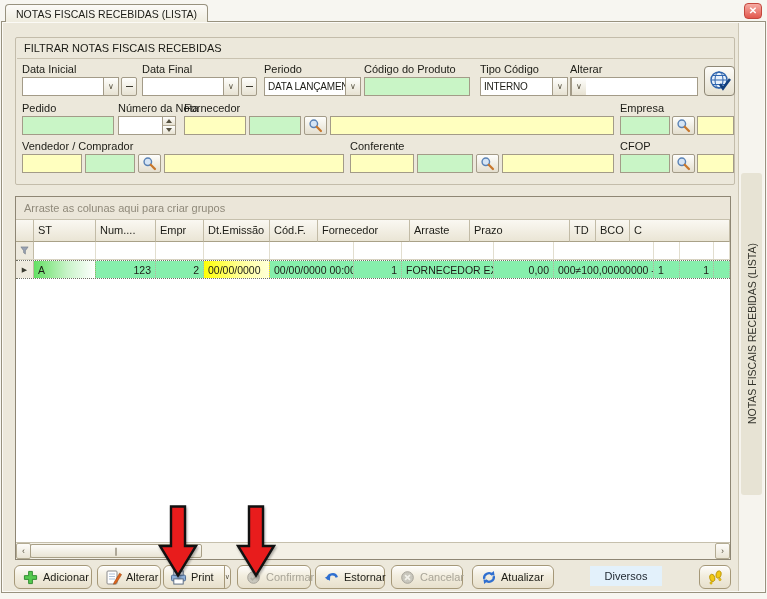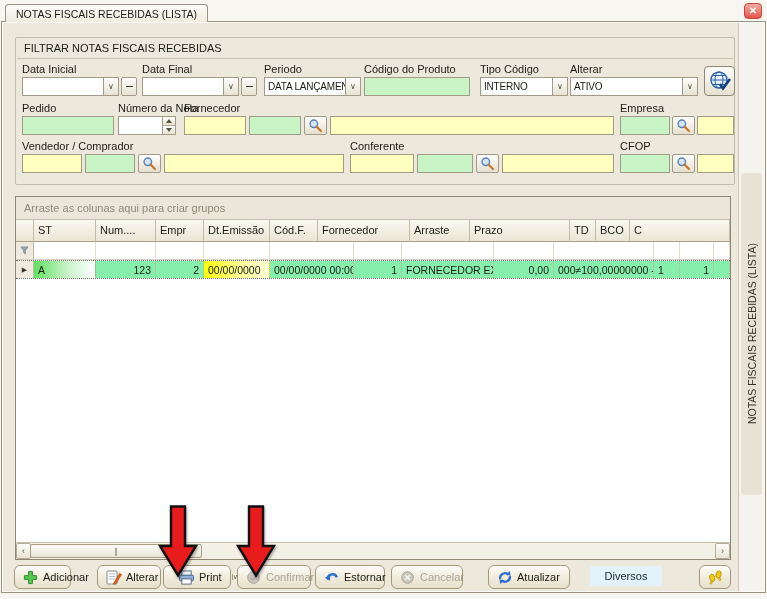--- a/index.html
+++ b/index.html
@@ -152,21 +152,21 @@
   
   .btn {
     position:absolute; bottom:3px; height:24px;
     border:1px solid #a59878; border-radius:6px;
     background:linear-gradient(#fefdfb,#f2edde 45%,#e7e0cc);
     box-shadow:inset 0 1px 0 #fff;
     display:flex; align-items:center; gap:4px; padding:0 7px; white-space:nowrap;
   }
   .btn.disabled { color:#a9a598;text-align:center; }
   .btn .bi { display:flex; width:17px; height:16px; align-items:center; justify-content:center; flex:none; }
-  .split { padding:8px; }
+  .split { padding:0; }
   .split .main { display:flex; align-items:center; gap:4px; padding:0 6px; height:100%; }
   .split .dd {
     width:14px; height:100%; border-left:1px solid #a59878;
     display:flex; align-items:center; justify-content:center; font-size:7px; color:#55503f;
     background:linear-gradient(#fefdfb,#e7e0cc);border-radius:0 6px 6px 0;
   }
   .flat-btn {
     position:absolute; bottom:6px; height:20px; background:#e3f1fb; color:#222a33;
     display:flex; align-items:center; justify-content:center;
   }
@@ -222,21 +222,20 @@
       </div>
 
       <div class="fld green" style="left:348px;top:39px;width:106px"></div>
 
       <div class="fld combo" style="left:464px;top:39px;width:88px">
         <span class="val">INTERNO</span>
         <span class="cbtn">∨</span>
       </div>
 
       <div class="fld combo" style="left:554px;top:39px;width:128px">
-        <span class="val">ATIVO</span>
         <span class="cbtn">∨</span>
       </div>
 
       <div class="globe-btn">
         <svg width="22" height="22" viewBox="0 0 22 22">
           <circle cx="10" cy="10" r="8" fill="#e8f1fb" stroke="#2e64ad" stroke-width="1.4"></circle>
           <ellipse cx="10" cy="10" rx="4" ry="8" fill="none" stroke="#2e64ad" stroke-width="1"></ellipse>
           <line x1="2.2" y1="10" x2="17.8" y2="10" stroke="#2e64ad" stroke-width="1"></line>
           <line x1="3.4" y1="5.5" x2="16.6" y2="5.5" stroke="#2e64ad" stroke-width="1"></line>
           <line x1="3.4" y1="14.5" x2="16.6" y2="14.5" stroke="#2e64ad" stroke-width="1"></line>
@@ -379,21 +378,21 @@
         </div>
         <div class="sthumb">
           <span>∥</span>
         </div>
         <div class="sbar-arrow right">
           <span>›</span>
         </div>
       </div>
     </div>
 
-    <div class="btn" style="left:12px;width:57px">
+    <div class="btn" style="left:12px;width:78px">
       <span class="bi">
         <svg width="15" height="15" viewBox="0 0 16 16">
             <path d="M6 1.5h4v4.5h4.5v4H10v4.5H6V10H1.5V6H6z" fill="#55c94f" stroke="#2c8a2c" stroke-width="1"></path>
           </svg>
       </span>
       <span>Adicionar</span>
     </div>
 
     <div class="btn" style="left:95px;width:64px">
       <span class="bi">
@@ -447,21 +446,21 @@
     <div class="btn disabled" style="left:389px;width:72px">
       <span class="bi">
         <svg width="15" height="15" viewBox="0 0 16 16">
           <circle cx="8" cy="8" r="6.2" fill="#c9c7bd" stroke="#a3a096"></circle>
           <path d="M5.4 5.4 l5.2 5.2 M10.6 5.4 l-5.2 5.2" stroke="#f2f1ea" stroke-width="1.8"></path>
         </svg>
       </span>
       <span>Cancelar</span>
     </div>
 
-    <div class="btn" style="left:486px;width:82px">
+    <div class="btn" style="left:470px;width:82px">
       <span class="bi">
         <svg width="16" height="15" viewBox="0 0 18 17">
           <path d="M3.5 10 a5.5 5.5 0 0 1 9.5 -4.5" fill="none" stroke="#2f6fd0" stroke-width="2.6"></path>
           <path d="M14.5 1 l0.8 5.4 -5.4 -1.2z" fill="#2f6fd0"></path>
           <path d="M14.5 7 a5.5 5.5 0 0 1 -9.5 4.5" fill="none" stroke="#2f6fd0" stroke-width="2.6"></path>
           <path d="M3.5 16 l-0.8 -5.4 5.4 1.2z" fill="#2f6fd0"></path>
         </svg>
       </span>
       <span>Atualizar</span>
     </div>

